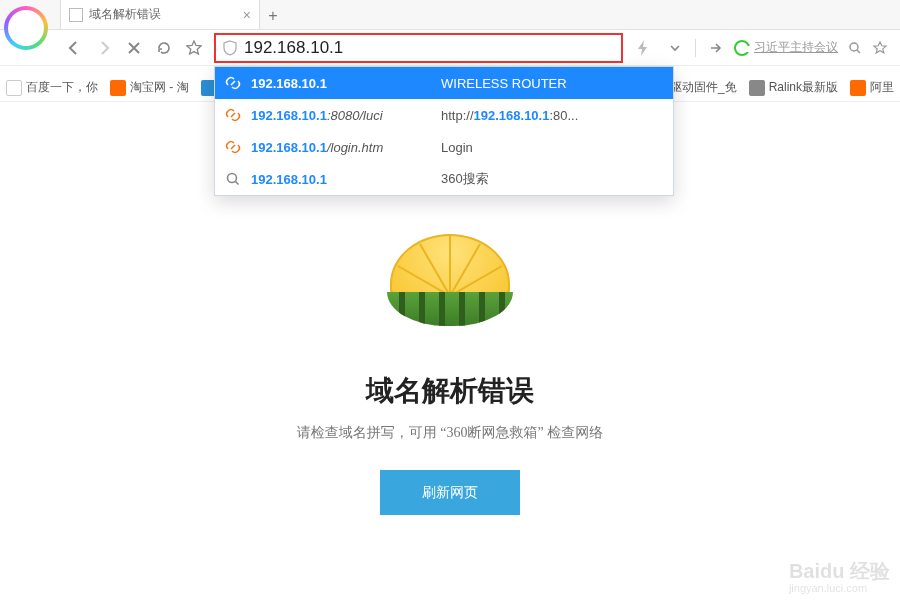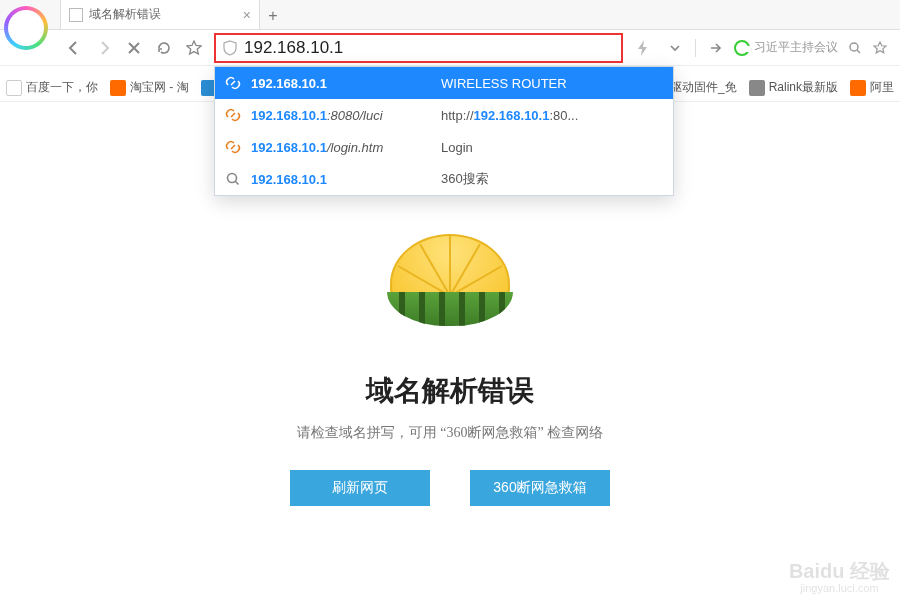--- a/index.html
+++ b/index.html
@@ -47,24 +47,24 @@
   
   .page { position: absolute; top: 94px; left: 0; right: 0; bottom: 0; display: flex; flex-direction: column; align-items: center; padding-top: 140px; }
   .melon { width: 140px; height: 110px; position: relative; }
   .melon-top { width: 120px; height: 60px; background: radial-gradient(circle at 50% 30%, #ffe27a, #f9c835); border-radius: 60px 60px 4px 4px / 50px 50px 4px 4px; margin: 0 auto; position: relative; overflow: hidden; border: 2px solid #e9b520; }
   .seg { position: absolute; bottom: -4px; left: 50%; width: 2px; height: 60px; background: #e9b520; transform-origin: bottom center; }
   .melon-bot { width: 126px; height: 34px; background: linear-gradient(#5aa23a, #3e7d28); border-radius: 0 0 70px 70px / 0 0 40px 40px; margin: -2px auto 0; position: relative; overflow: hidden; }
   .stripe { position: absolute; top: 0; bottom: 0; width: 6px; background: #2f5e1d; }
   h1.err { font-size: 28px; color: #222; margin-top: 28px; font-weight: 600; }
   .sub { font-size: 14px; color: #777; margin-top: 14px; font-family: Liberation Serif, serif; }
   .btns { display: flex; gap: 40px; margin-top: 28px; }
-  .btn { width: 140px; height: 36px; background: #3aa6de; color: #fff; border: none; font-size: 14px; cursor: pointer; }
-
-  
-  .wm { position: absolute; right: 10px; bottom: 8px; color: rgba(0,0,0,.12); font-size: 20px; font-weight: 700; text-align: center; line-height: 1.1; }
+  .btn { width: 140px; height: 45px; background: #3aa6de; color: #fff; border: none; font-size: 14px; cursor: pointer; }
+
+  
+  .wm { position: absolute; right: 10px; bottom: 8px; color: rgba(0,0,0,.12); font-size: 20px; font-weight: 700; text-align: left; line-height: 1.1; }
   .wm small { display: block; font-size: 11px; font-weight: 400; }
 
   svg { display: block; }
 </style>
 </head>
 <body>
 
 <div class="tabbar">
   <div class="logo">
     <div class="logo-circle">
@@ -128,21 +128,21 @@
         </svg>
       </div>
     <div class="sep"></div>
     <div class="nav-icn">
         <svg width="14" height="14" viewBox="0 0 14 14">
           <path d="M2 7h8M7 3l4 4-4 4" fill="none" stroke="#888" stroke-width="1.6"></path>
         </svg>
       </div>
     <div class="search-box">
       <span class="o-icon"></span>
-      <span style="color:#999;width:90px;overflow:hidden;">习近平主持会议</span>
+      <span style="color:#999;width:90px;overflow:hidden;text-decoration:underline;">习近平主持会议</span>
       <svg width="14" height="14" viewBox="0 0 14 14">
           <circle cx="6" cy="6" r="4" fill="none" stroke="#999" stroke-width="1.5"></circle>
           <path d="M9 9l3 3" stroke="#999" stroke-width="1.5"></path>
         </svg>
     </div>
     <div class="nav-icn">
         <svg width="14" height="14" viewBox="0 0 14 14">
           <path d="M7 1l1.8 3.8 4.2.3-3.2 2.8 1 4L7 9.8 3.2 12l1-4L1 5.1l4.2-.3z" fill="none" stroke="#999" stroke-width="1.2"></path>
         </svg>
       </div>
@@ -232,20 +232,19 @@
       <div class="stripe" style="left:52px"></div>
         <div class="stripe" style="left:72px"></div>
       <div class="stripe" style="left:92px"></div>
         <div class="stripe" style="left:112px"></div>
     </div>
   </div>
   <h1 class="err">域名解析错误</h1>
   <div class="sub">请检查域名拼写，可用 “360断网急救箱” 检查网络</div>
   <div class="btns">
     <button class="btn">刷新网页</button>
-    <button class="btn">360断网急救箱</button>
   </div>
 </div>
 
 <div class="wm">
   <span>Baidu 经验</span>
   <small>jingyan.luci.com</small>
 </div>
 
 </body></html>

